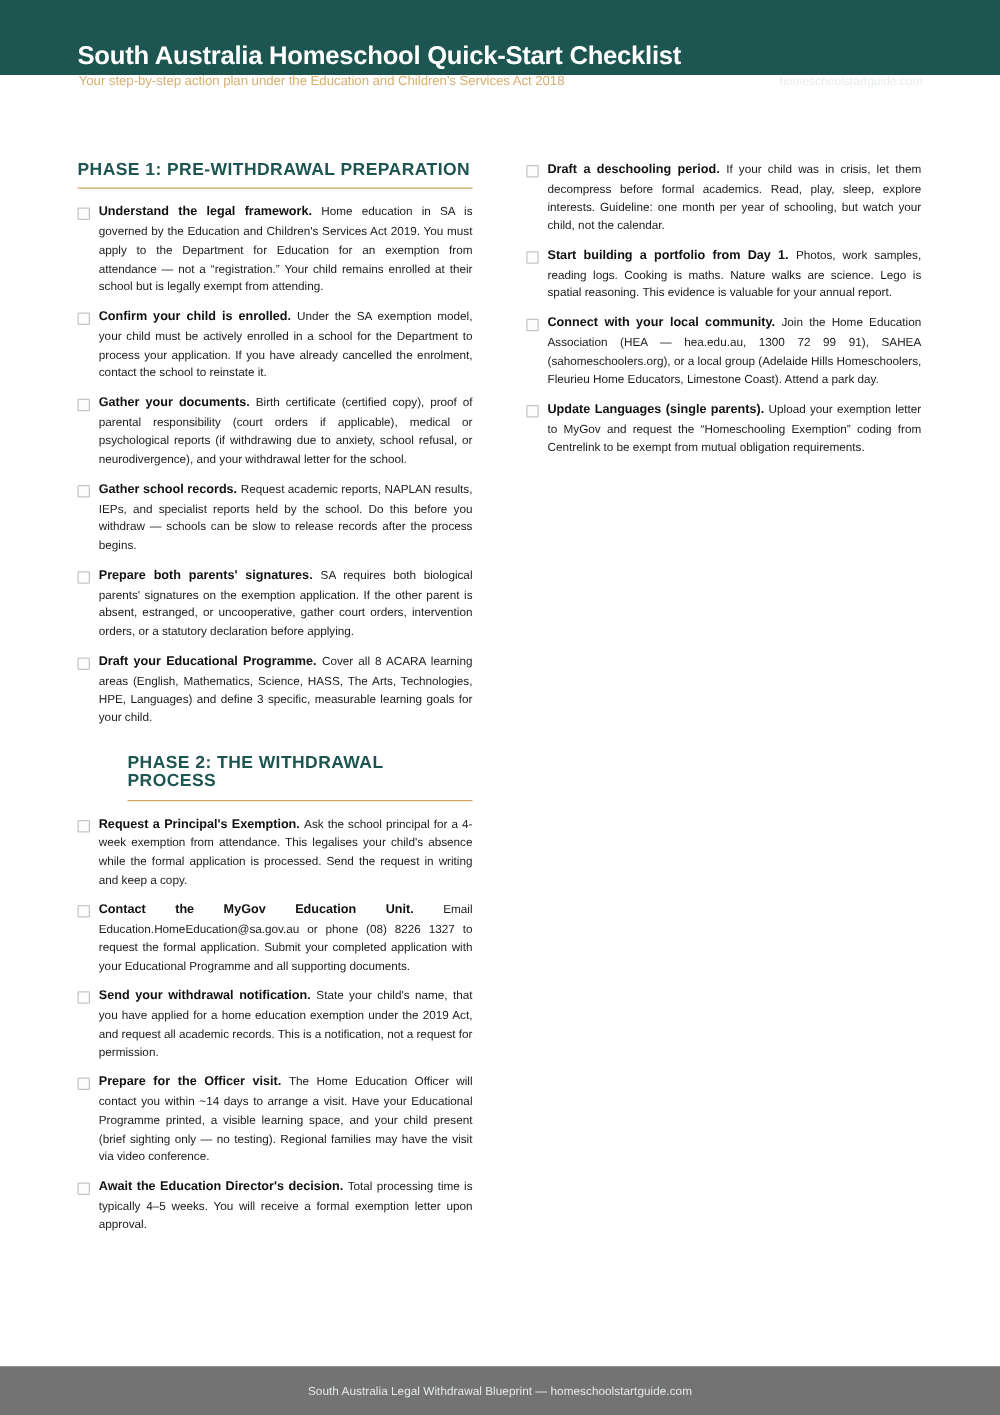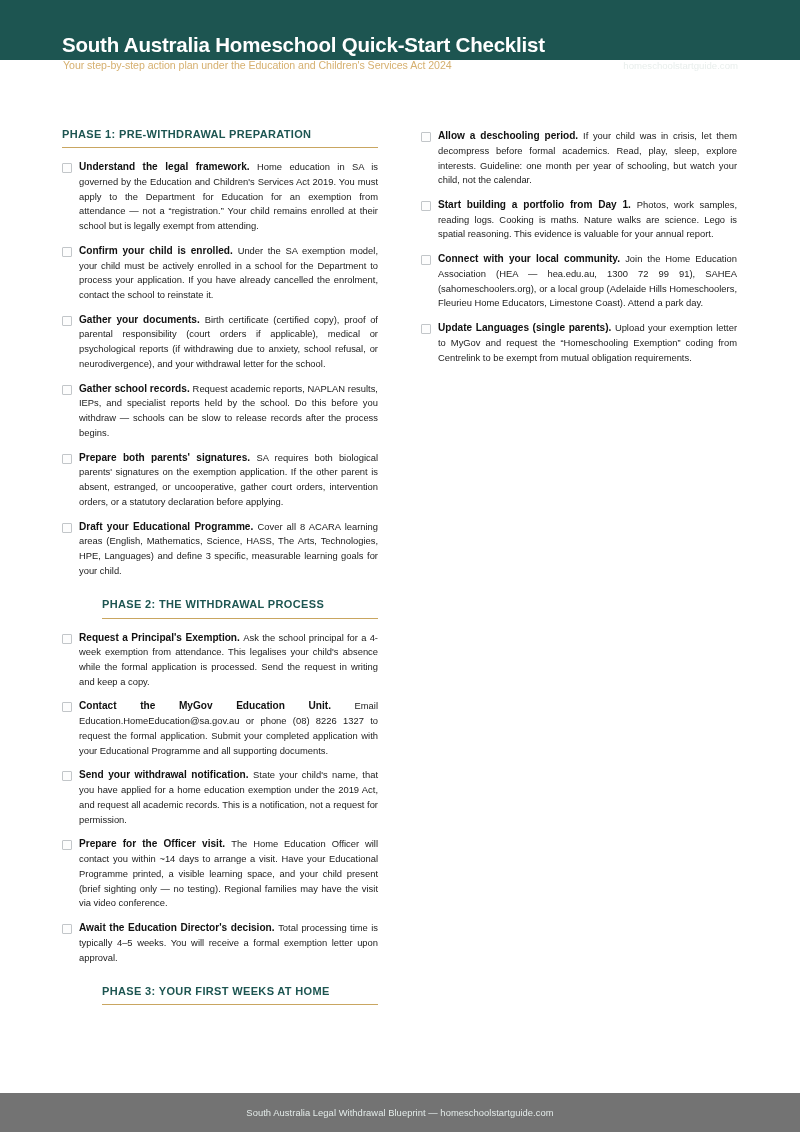--- a/index.html
+++ b/index.html
@@ -77,21 +77,21 @@
     display: flex;
     gap: 43px;
   }
   .col {
     width: 316px;
     flex: 0 0 316px;
   }
 
   
   .phase-heading {
-    font-size: 11px;
+    font-size: 14px;
     font-weight: bold;
     color: #1d5551;
     letter-spacing: 0.35px;
     text-transform: uppercase;
     padding-bottom: 7px;
     border-bottom: 1.6px solid #c9a661;
     margin: 0 0 11px 0;
     line-height: 1.1;
   }
   .phase-heading.spaced {
@@ -149,21 +149,21 @@
     color: #e3ebe9;
     letter-spacing: 0.05px;
   }
 </style>
 </head>
 <body>
 
 <div class="header">
   <div class="header-inner">
     <div class="header-title">South Australia Homeschool Quick-Start Checklist</div>
-    <div class="header-subtitle">Your step-by-step action plan under the Education and Children's Services Act 2024</div>
+    <div class="header-subtitle">Your step-by-step action plan under the Education and Children's Services Act 2018</div>
     <div class="header-site">homeschoolstartguide.com</div>
   </div>
 </div>
 
 <div class="page">
   <div class="columns">
 
     <div class="col">
 
       <div class="phase-heading">PHASE 1: PRE-WITHDRAWAL PREPARATION</div>
@@ -211,28 +211,27 @@
           <div class="item">
             <span class="checkbox"></span>
             <div class="item-text"><span class="lead">Prepare for the Officer visit.</span><span> The Home Education Officer will contact you within ~14 days to arrange a visit. Have your Educational Programme printed, a visible learning space, and your child present (brief sighting only — no testing).  Regional families may have the visit via video conference.</span></div>
           </div>
           <div class="item">
             <span class="checkbox"></span>
             <div class="item-text"><span class="lead">Await the Education Director's decision.</span><span> Total processing time is typically 4–5 weeks.  You will receive a formal exemption letter upon approval.</span></div>
           </div>
         </div>
 
-      <div class="phase-heading spaced">PHASE 3: YOUR FIRST WEEKS AT HOME</div>
     </div>
 
     <div class="col">
       <div id="right-list">
           <div class="item">
             <span class="checkbox"></span>
-            <div class="item-text"><span class="lead">Allow a deschooling period.</span><span> If your child was in crisis, let them decompress before formal academics.  Read, play, sleep, explore interests.  Guideline: one month per year of schooling, but watch your child, not the calendar.</span></div>
+            <div class="item-text"><span class="lead">Draft a deschooling period.</span><span> If your child was in crisis, let them decompress before formal academics.  Read, play, sleep, explore interests.  Guideline: one month per year of schooling, but watch your child, not the calendar.</span></div>
           </div>
           <div class="item">
             <span class="checkbox"></span>
             <div class="item-text"><span class="lead">Start building a portfolio from Day 1.</span><span> Photos, work samples, reading logs.  Cooking is maths.  Nature walks are science.  Lego is spatial reasoning.  This evidence is valuable for your annual report.</span></div>
           </div>
           <div class="item">
             <span class="checkbox"></span>
             <div class="item-text"><span class="lead">Connect with your local community.</span><span> Join the Home Education Association (HEA — hea.edu.au, 1300 72 99 91), SAHEA (sahomeschoolers.org), or a local group (Adelaide Hills Homeschoolers, Fleurieu Home Educators, Limestone Coast). Attend a park day.</span></div>
           </div>
           <div class="item">

